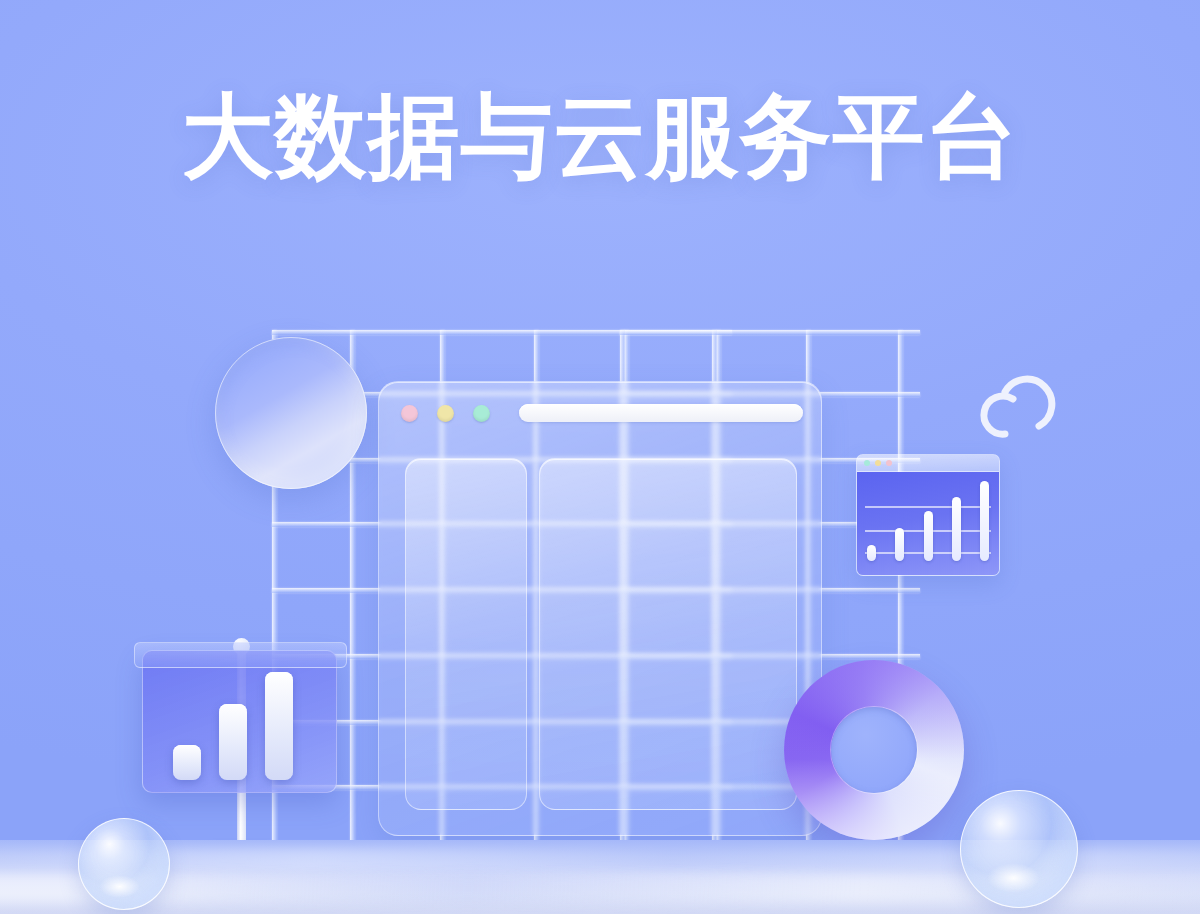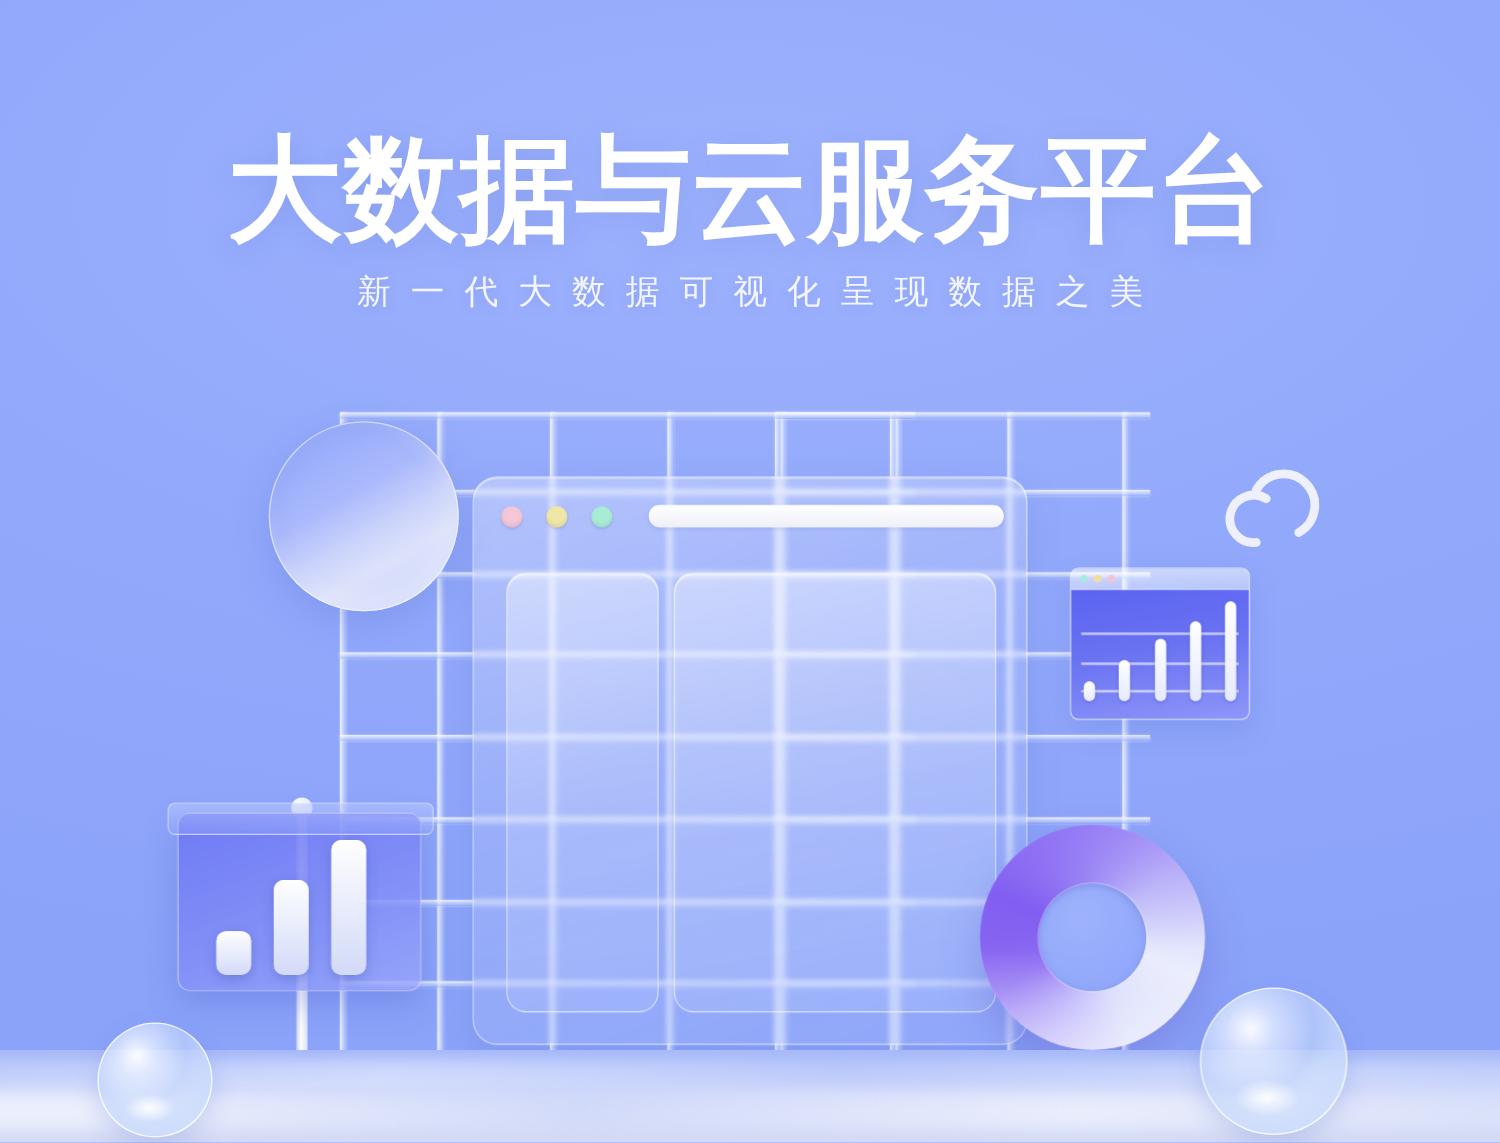--- a/index.html
+++ b/index.html
@@ -332,21 +332,21 @@
   }
   .eyebrow {
     font-size: 34px;
     font-weight: 400;
     color: #ffffff;
     letter-spacing: 1px;
     line-height: 1.2;
     text-shadow: 0 2px 10px rgba(70,95,190,.18);
   }
   .headline {
-    margin-top: 16px;
+    margin-top: 0;
     font-size: 92px;
     font-weight: 700;
     color: #ffffff;
     letter-spacing: 1px;
     line-height: 1.05;
     text-shadow: 0 4px 22px rgba(70,95,190,.20);
   }
   .subline {
     margin-top: 14px;
     font-size: 27px;
@@ -456,16 +456,15 @@
 
   <div class="floor">
     <div class="floor-shine"></div>
   </div>
 
   <div class="sphere sphere-left"></div>
   <div class="sphere sphere-right"></div>
 
   <div class="text-block">
     <div class="headline">大数据与云服务平台</div>
-    <div class="subline">新一代大数据可视化呈现数据之美</div>
   </div>
 
 </div>
 
 </body></html>

